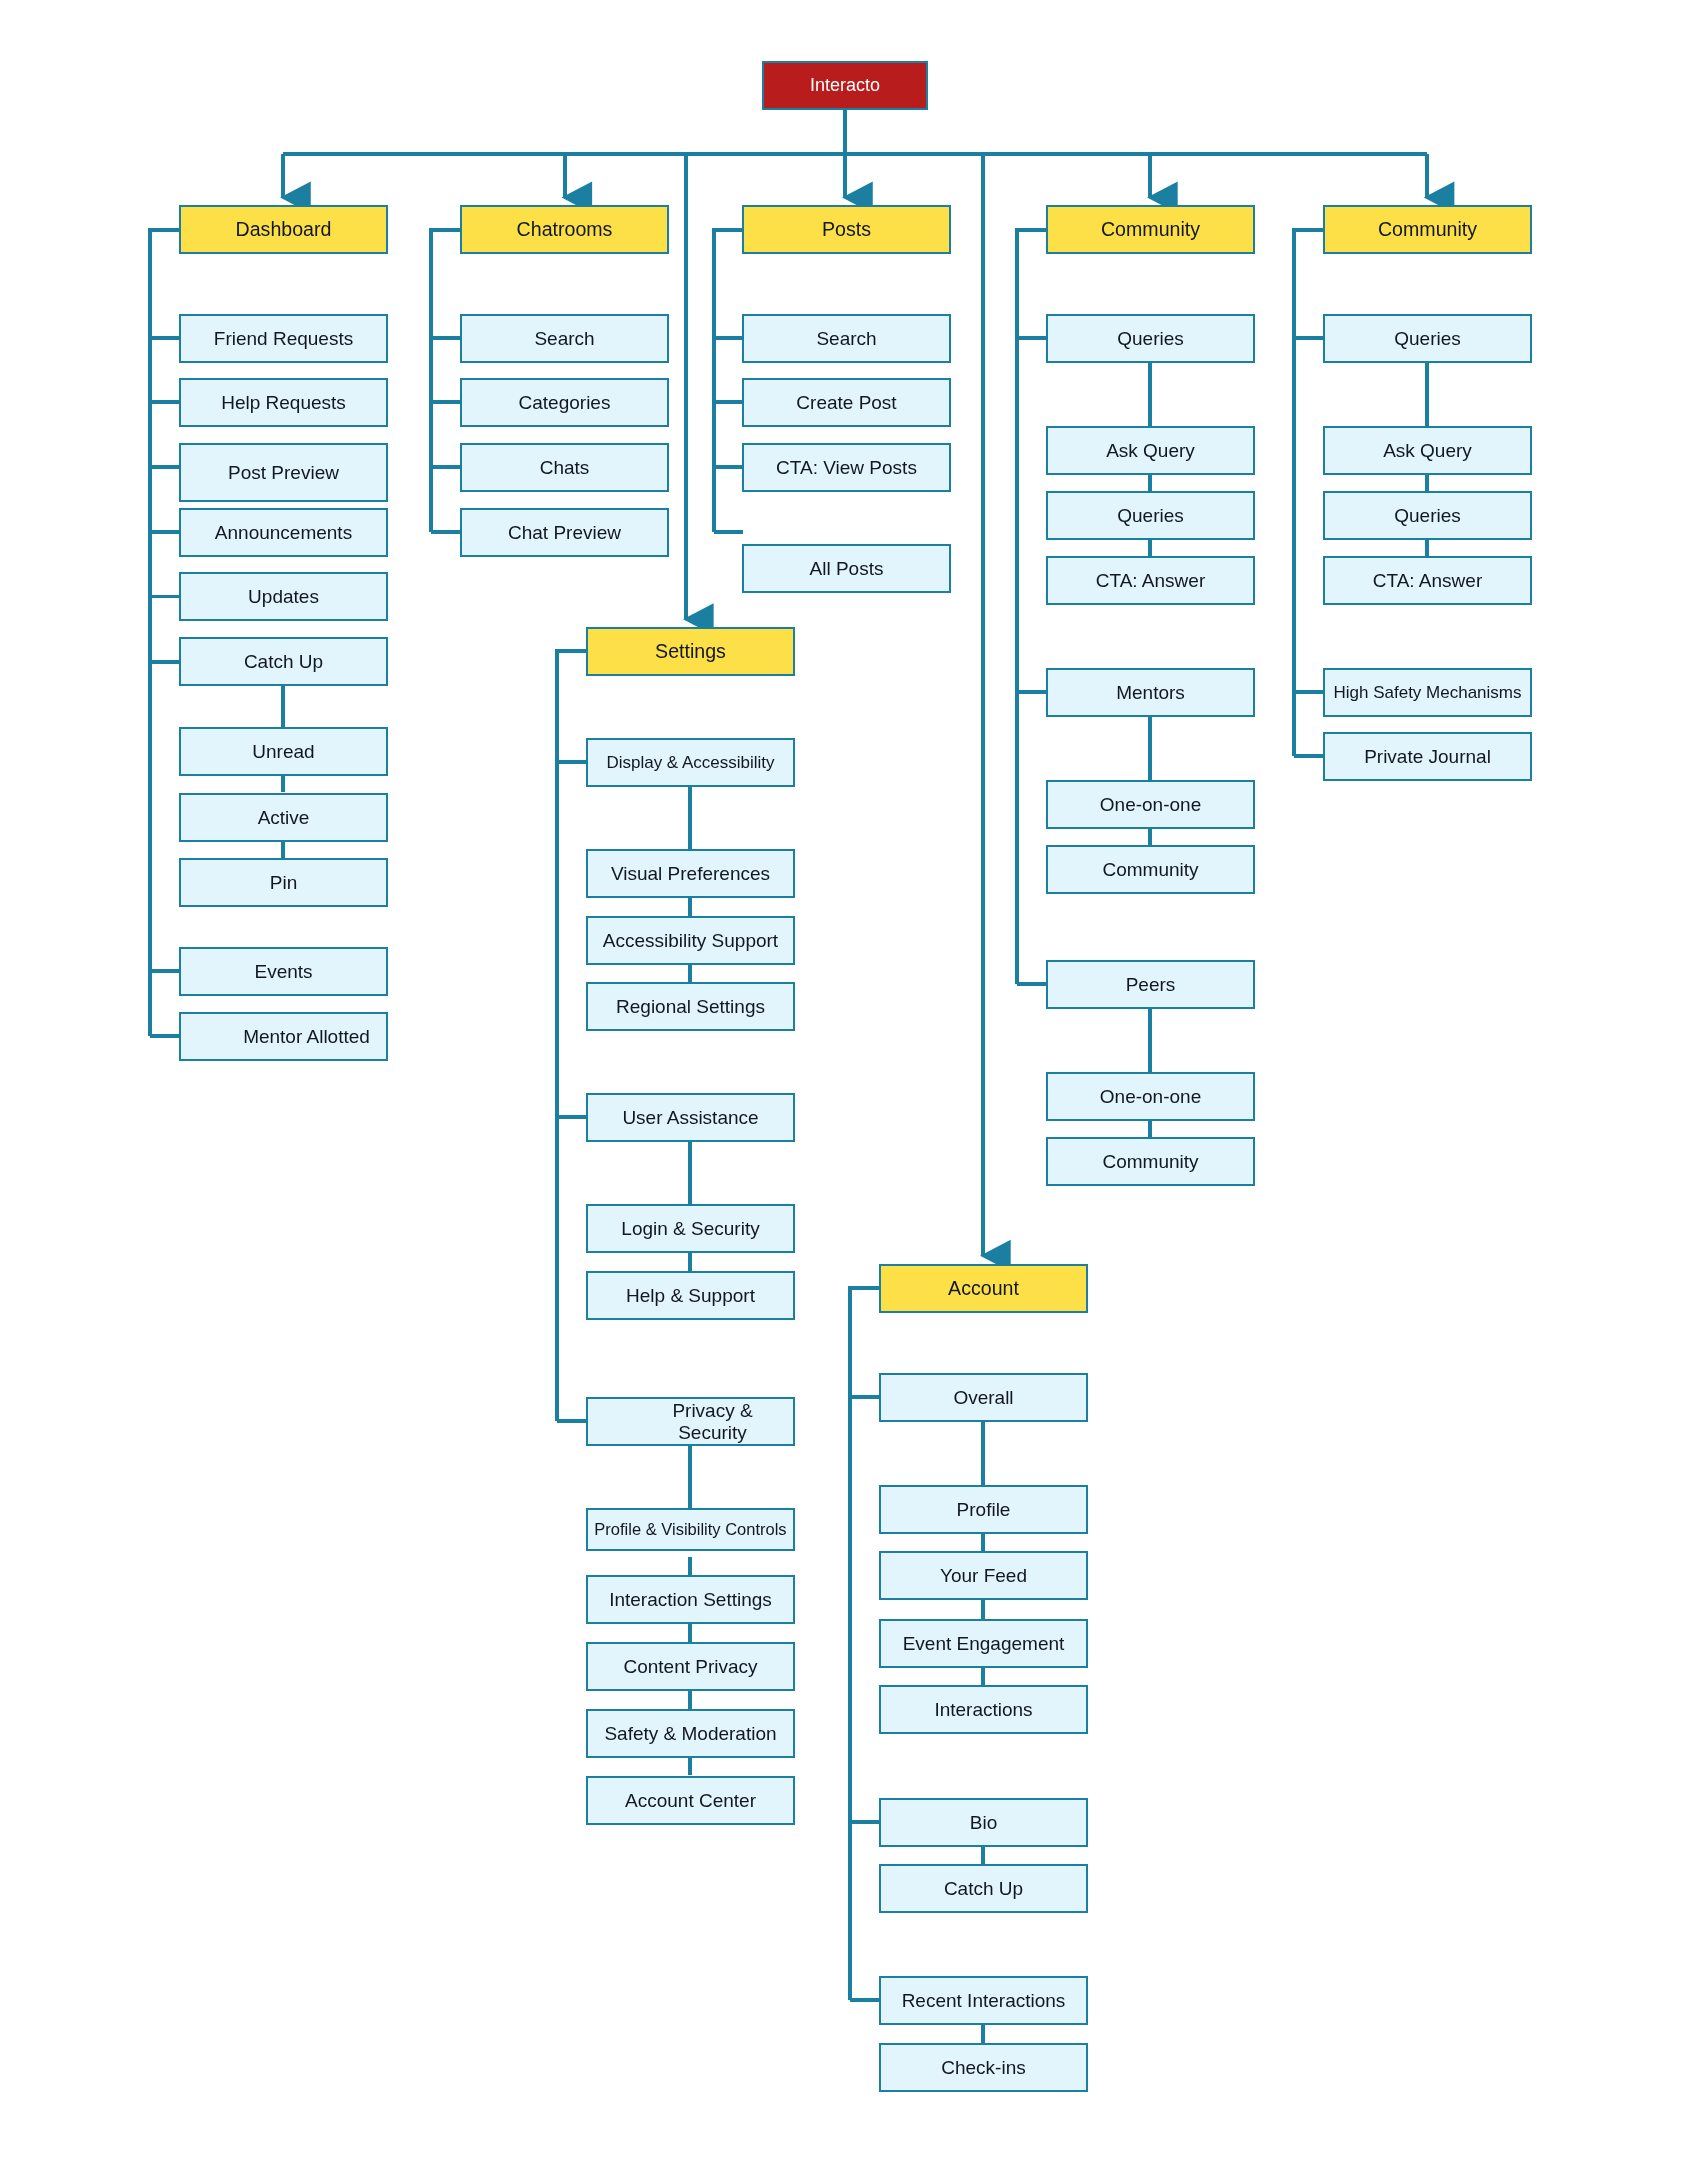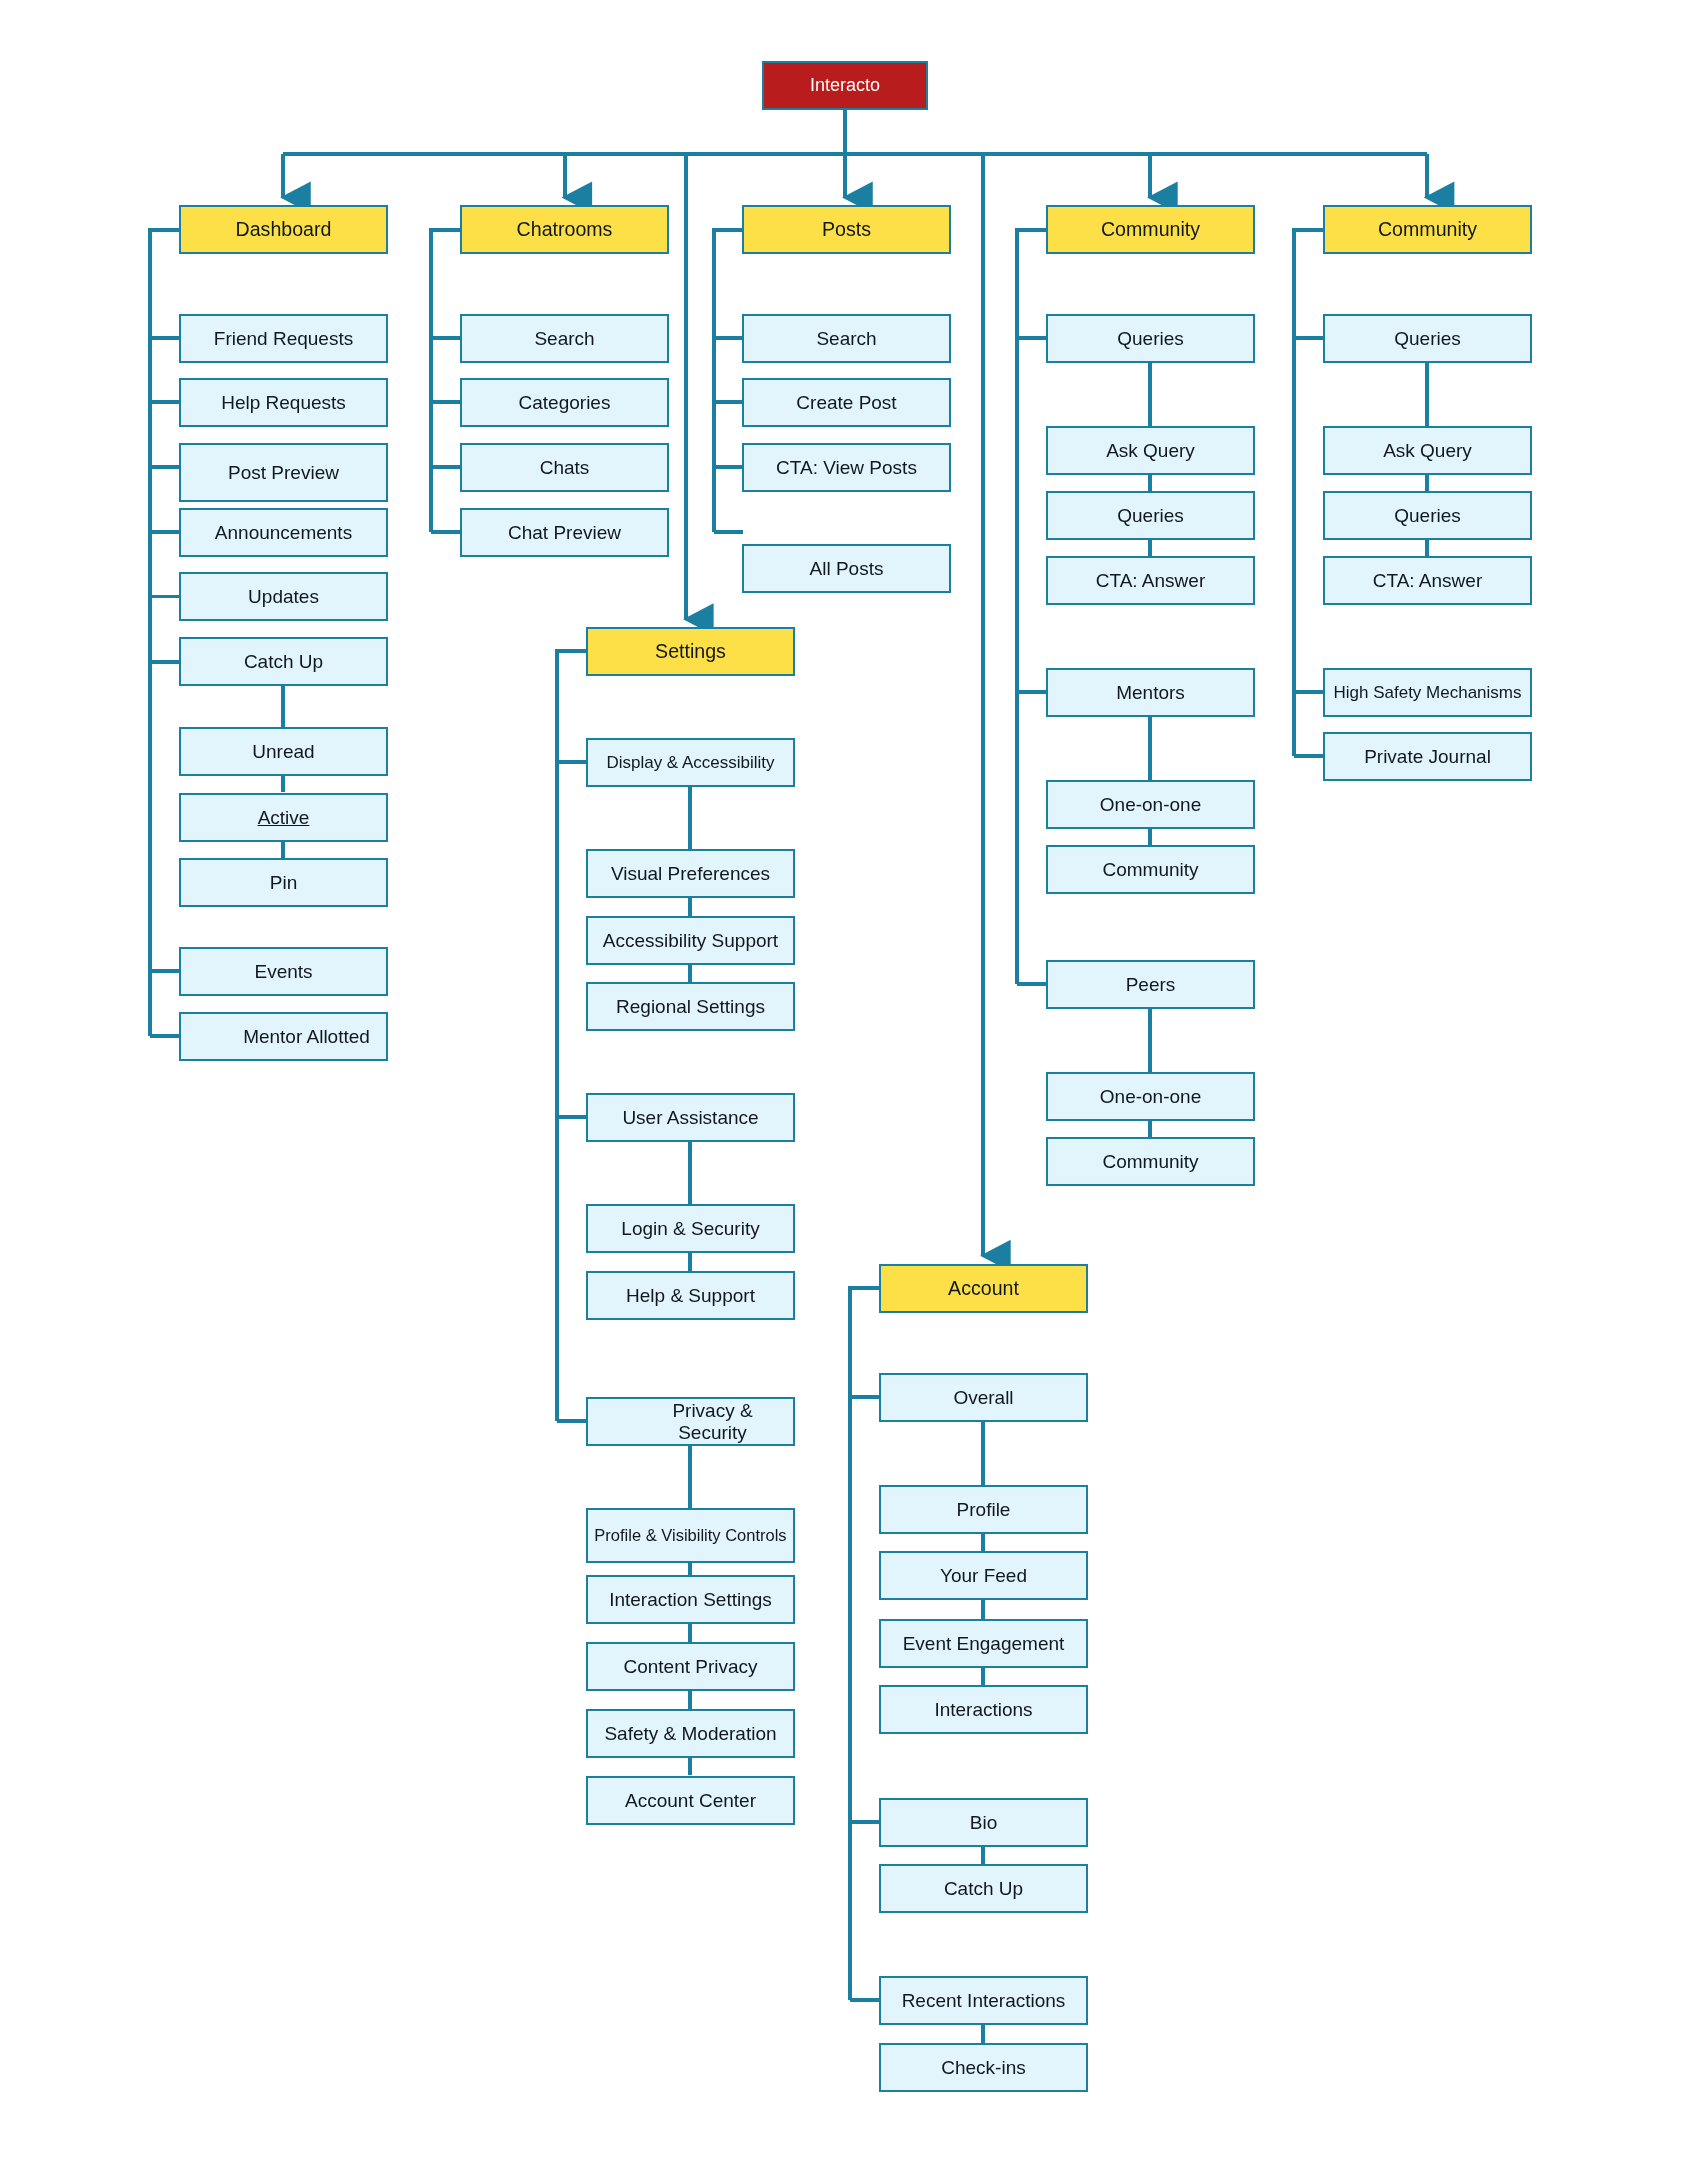--- a/index.html
+++ b/index.html
@@ -143,21 +143,21 @@
     </div>
   <div class="node lvl-3" style="left:179px;top:572px;width:209px;height:49px;">
     <span>Updates</span>
     </div>
   <div class="node lvl-3" style="left:179px;top:637px;width:209px;height:49px;">
     <span>Catch Up</span>
     </div>
   <div class="node lvl-3" style="left:179px;top:727px;width:209px;height:49px;">
     <span>Unread</span>
     </div>
-  <div class="node lvl-3" style="left:179px;top:793px;width:209px;height:49px;text-decoration:underline;">
+  <div class="node lvl-3" style="left:179px;top:793px;width:209px;height:49px;">
     <span>Active</span>
     </div>
   <div class="node lvl-3" style="left:179px;top:858px;width:209px;height:49px;">
     <span>Pin</span>
     </div>
   <div class="node lvl-3" style="left:179px;top:947px;width:209px;height:49px;">
     <span>Events</span>
     </div>
   <div class="node lvl-3" style="left:179px;top:1012px;width:209px;height:49px;padding-left:46px;">
     <span>Mentor Allotted</span>
@@ -271,21 +271,21 @@
     </div>
   <div class="node lvl-3" style="left:586px;top:1204px;width:209px;height:49px;">
     <span>Login &amp; Security</span>
     </div>
   <div class="node lvl-3" style="left:586px;top:1271px;width:209px;height:49px;">
     <span>Help &amp; Support</span>
     </div>
   <div class="node lvl-3" style="left:586px;top:1397px;width:209px;height:49px;padding-left:44px;">
     <span>Privacy &amp; Security</span>
     </div>
-  <div class="node lvl-3" style="left:586px;top:1508px;width:209px;height:55px;font-size:16.5px;">
+  <div class="node lvl-3" style="left:586px;top:1508px;width:209px;height:43px;font-size:16.5px;">
     <span>Profile &amp; Visibility Controls</span>
     </div>
   <div class="node lvl-3" style="left:586px;top:1575px;width:209px;height:49px;">
     <span>Interaction Settings</span>
     </div>
   <div class="node lvl-3" style="left:586px;top:1642px;width:209px;height:49px;">
     <span>Content Privacy</span>
     </div>
   <div class="node lvl-3" style="left:586px;top:1709px;width:209px;height:49px;">
     <span>Safety &amp; Moderation</span>

